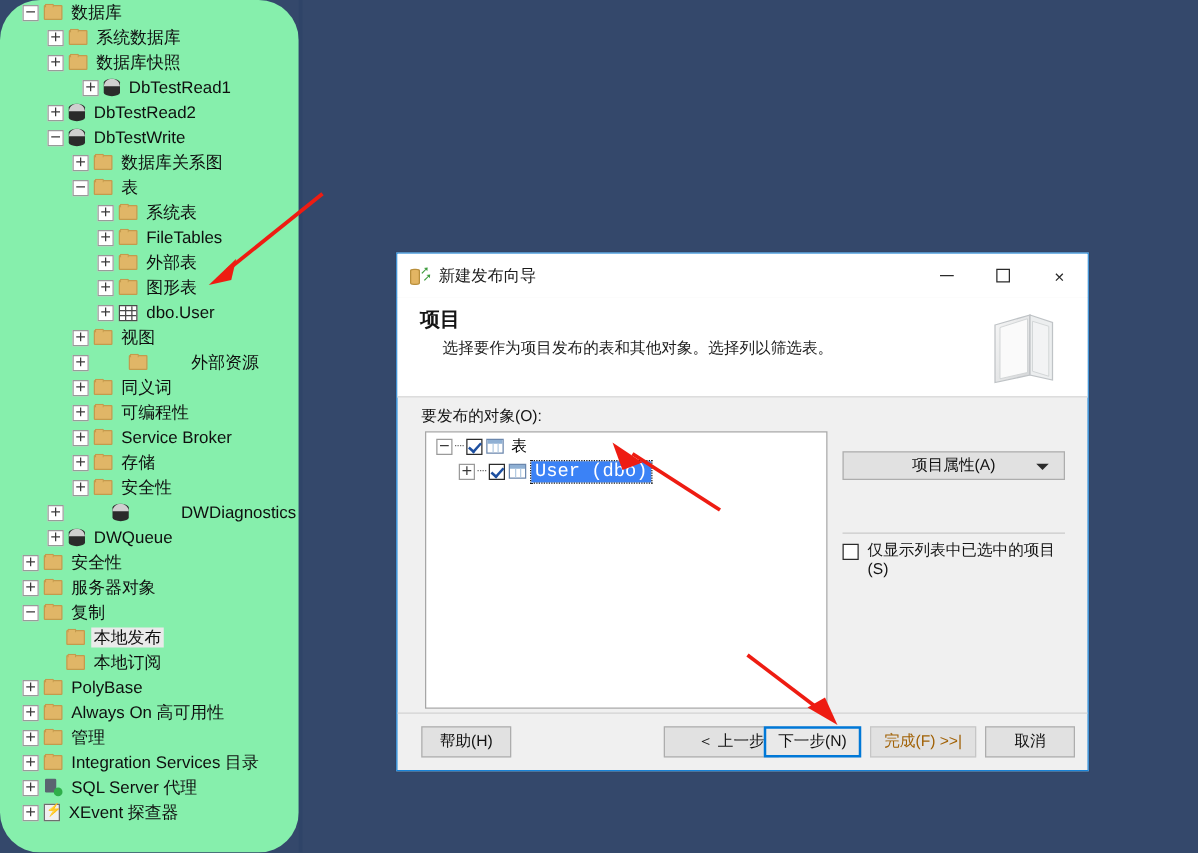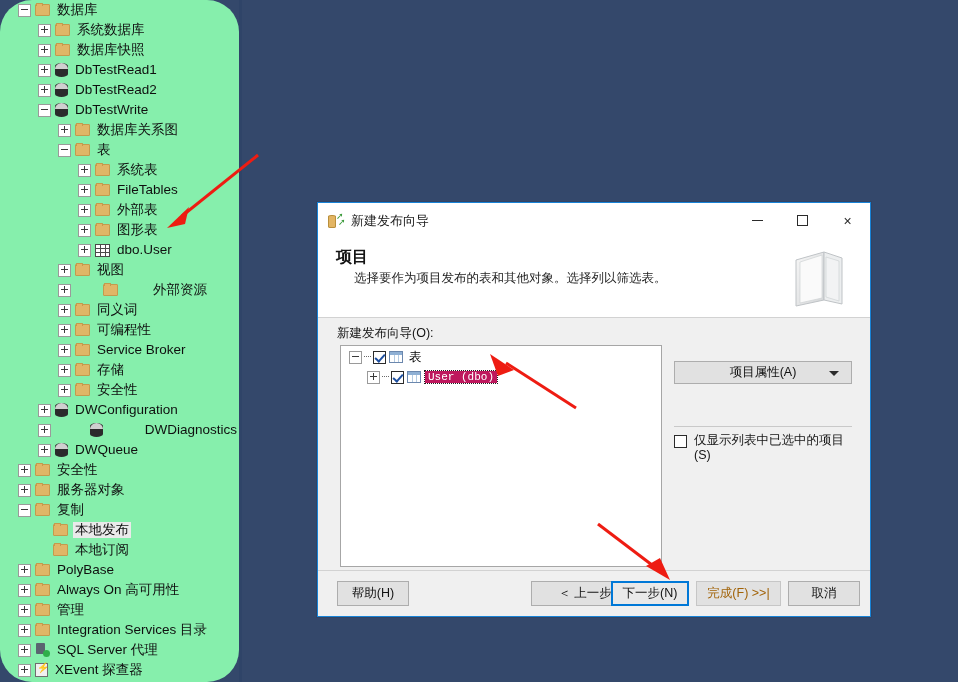--- a/index.html
+++ b/index.html
@@ -322,24 +322,24 @@
   .tbl-ico::after {
     content: "";
     position: absolute;
     left: 4px; top: 3px; bottom: 0;
     width: 1px;
     background: #b4cbe2;
     box-shadow: 4px 0 0 #b4cbe2;
   }
   .node-label { padding: 0 2px; }
   .node-label.selected {
-    background: #be185d;
+    background: #3b82f6;
     color: #ffffff;
     font-family: "Liberation Mono", monospace;
-    font-size: 11px;
+    font-size: 15px;
     outline: 1px dotted #1d1d1d;
     padding: 0 3px;
   }
 
   #right-panel {
     position: absolute;
     left: 356px; top: 43px;
     width: 178px;
   }
   #props-btn {
@@ -429,21 +429,21 @@
     <div class="tnode" style="padding-left: 38px;">
       <span class="exp plus"></span>
       <span class="ico ico-folder"></span>
       <span class="lbl">系统数据库</span>
     </div>
     <div class="tnode" style="padding-left: 38px;">
       <span class="exp plus"></span>
       <span class="ico ico-folder"></span>
       <span class="lbl">数据库快照</span>
     </div>
-    <div class="tnode" style="padding-left: 38px;">
+    <div class="tnode" style="padding-left: 38px; margin-left: 28px;">
       <span class="exp plus"></span>
       <span class="ico ico-db"></span>
       <span class="lbl">DbTestRead1</span>
     </div>
     <div class="tnode" style="padding-left: 38px;">
       <span class="exp plus"></span>
       <span class="ico ico-db"></span>
       <span class="lbl">DbTestRead2</span>
     </div>
     <div class="tnode" style="padding-left: 38px;">
@@ -513,25 +513,20 @@
     </div>
     <div class="tnode" style="padding-left: 58px;">
       <span class="exp plus"></span>
       <span class="ico ico-folder"></span>
       <span class="lbl">存储</span>
     </div>
     <div class="tnode" style="padding-left: 58px;">
       <span class="exp plus"></span>
       <span class="ico ico-folder"></span>
       <span class="lbl">安全性</span>
-    </div>
-    <div class="tnode" style="padding-left: 38px;">
-      <span class="exp plus"></span>
-      <span class="ico ico-db"></span>
-      <span class="lbl">DWConfiguration</span>
     </div>
     <div class="tnode" style="padding-left: 38px; justify-content: space-between;">
       <span class="exp plus"></span>
       <span class="ico ico-db"></span>
       <span class="lbl">DWDiagnostics</span>
     </div>
     <div class="tnode" style="padding-left: 38px;">
       <span class="exp plus"></span>
       <span class="ico ico-db"></span>
       <span class="lbl">DWQueue</span>
@@ -625,21 +620,21 @@
         </linearGradient>
       </defs>
       <polygon points="12,16 40,8 40,56 12,62" fill="url(#bk)" stroke="#bfc3c6" stroke-width="1"></polygon>
       <polygon points="40,8 58,14 58,60 40,56" fill="#eceeef" stroke="#bfc3c6" stroke-width="1"></polygon>
       <polygon points="16,18 38,11 38,54 16,59" fill="#fafafa" stroke="#cfd2d4" stroke-width="0.7"></polygon>
       <polygon points="42,13 55,17 55,57 42,53" fill="#f2f3f4" stroke="#cfd2d4" stroke-width="0.7"></polygon>
     </svg>
   </div>
 
   <div id="body">
-    <div id="objects-label">新建发布向导(O):</div>
+    <div id="objects-label">要发布的对象(O):</div>
 
     <div id="tree-box">
         <div class="ttrow" style="padding-left: 8px;">
           <span class="exp " style="margin-right: 0px;"></span>
           <span class="dots"></span>
           <span class="chk checked"></span>
           <span class="tbl-ico"></span>
           <span class="node-label">表</span>
         </div>
         <div class="ttrow" style="padding-left: 26px;">

